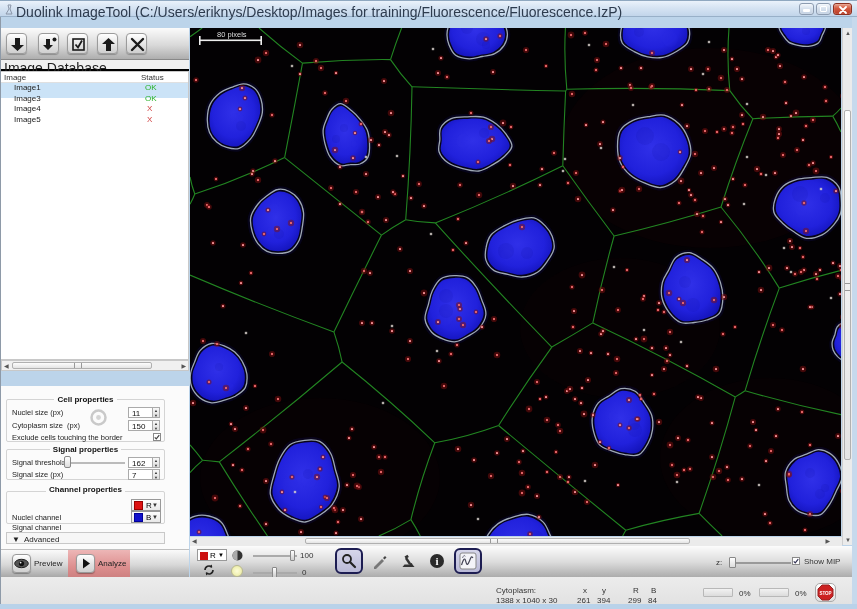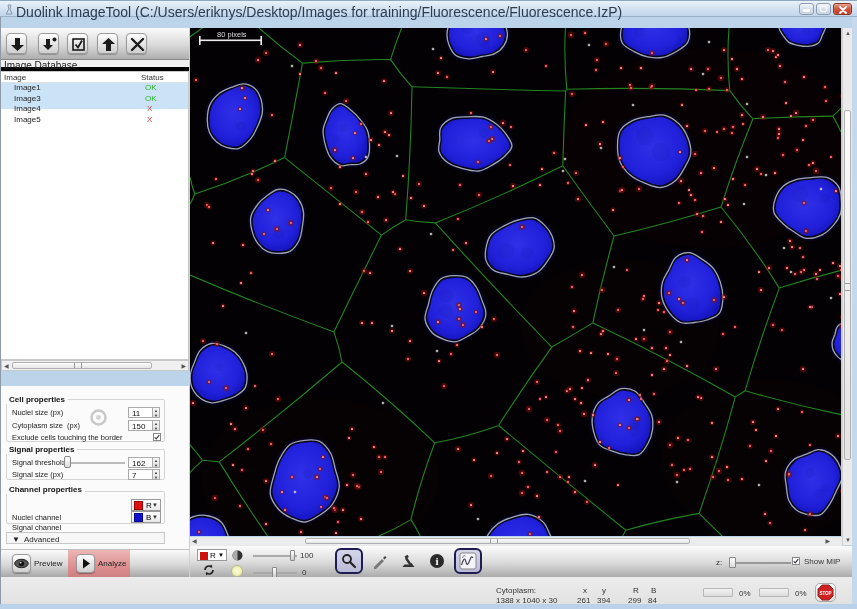--- a/index.html
+++ b/index.html
@@ -19,33 +19,33 @@
 .winbtn.max .g{top:2px;bottom:2px;height:auto;border:1px solid #fff;background:transparent}
 
 .menubar{position:absolute;left:1px;top:18px;width:855px;height:10px;background:#f2f4f6;font-size:9px;color:#222}
 .menubar span{position:absolute;top:-1px}
 
 .toolbar{position:absolute;left:1px;top:28px;width:188px;height:32px;
  background:linear-gradient(#fbfbfb,#d9d9d9 55%,#aeaeae);border-bottom:1px solid #888}
 .tbtn{position:absolute;top:5px;width:21px;height:21px;border:1px solid #9b9b9b;border-radius:4px;
  background:linear-gradient(#fff,#e6e6e6 50%,#cfcfcf);box-shadow:0 1px 1px rgba(0,0,0,.25)}
 .tbtn svg{position:absolute;left:2px;top:2px}
-.dblabel{position:absolute;left:1px;top:60px;width:188px;height:11px;background:#f0f0f0;font-size:10px;color:#222;padding-left:3px;border-bottom:4px solid #000000}
+.dblabel{position:absolute;left:1px;top:60px;width:188px;height:11px;background:#f0f0f0;font-size:14px;color:#222;padding-left:3px;border-bottom:2px solid #000000}
 .dblist{position:absolute;left:1px;top:71px;width:188px;height:289px;background:#fff;border:1px solid #c8c8c8;border-left:none}
 .dbhead{position:absolute;left:0;top:0;width:100%;height:11px;border-bottom:1px solid #e0e0e0;font-size:8px;color:#333}
-.dbrow{position:absolute;left:0;width:100%;height:26px;font-size:8px;color:#222}
+.dbrow{position:absolute;left:0;width:100%;height:15px;font-size:8px;color:#222}
 .ok{color:#27b227}.bad{color:#d04040}
 .hsb{position:absolute;left:1px;top:360px;width:188px;height:11px;background:#f0f0f0;border:1px solid #c8c8c8}
 .sbthumb{position:absolute;background:linear-gradient(#fdfdfd,#e4e4e4);border:1px solid #b0b0b0;border-radius:2px}
 .flheader{position:absolute;left:0px;top:372px;width:188px;height:13px;background:#f4f4f4;border-top:1px solid #b8b8b8;border-bottom:1px solid #d8d8d8;font-size:8px;color:#222}
 .flbtn{position:absolute;top:1px;width:11px;height:10px;border:1px solid #999;background:linear-gradient(#fff,#e0e0e0);text-align:center}
 .flbtn svg{display:block;margin:2px auto 0}
 .flpanel{position:absolute;left:1px;top:386px;width:188px;height:163px;background:#fbfbfb}
 .fieldset{position:absolute;left:6px;width:159px;border:1px solid #d4d4d4;border-radius:2px;background:#fbfbfb}
-.fslegend{position:absolute;width:100%;font-size:8px;font-weight:bold;color:#111}
+.fslegend{position:absolute;width:100%;text-align:center;font-size:8px;font-weight:bold;color:#111}
 .frow{position:absolute;font-size:7.5px;color:#222;white-space:nowrap}
 .spin{position:absolute;width:25px;height:11px;border:1px solid #aaa;background:#fff;font-size:8px;color:#111;padding:1px 0 0 3px}
 .spinarr{position:absolute;width:7px;height:11px;border:1px solid #aaa;border-left:none;background:linear-gradient(#f8f8f8,#ddd);font-size:4px;line-height:5px;text-align:center;color:#333}
 .chk{position:absolute;width:8px;height:8px;border:1px solid #8a8a8a;background:#fff}
 .combo{position:absolute;width:30px;height:12px;border:1px solid #999;background:linear-gradient(#fdfdfd,#e8e8e8);font-size:8px}
 .advbox{position:absolute;left:6px;top:532px;width:159px;height:12px;border:1px solid #c8c8c8;background:#f6f6f6;font-size:8px;color:#222}
 .runbar{position:absolute;left:1px;top:549px;width:188px;height:28px;background:linear-gradient(#fafafa,#d8d8d8 55%,#a8a8a8);border-top:1px solid #c0c0c0}
 .pinkzone{position:absolute;left:67px;top:0;width:62px;height:28px;background:linear-gradient(#edb6b6,#dd8f8f 60%,#cc7f7f)}
 .runbtn{position:absolute;top:4px;width:19px;height:19px;border:1px solid #999;border-radius:4px;background:linear-gradient(#fff,#e2e2e2 55%,#d0d0d0);box-shadow:0 1px 1px rgba(0,0,0,.3)}
 .runtxt{position:absolute;top:9px;font-size:8px;color:#222}

